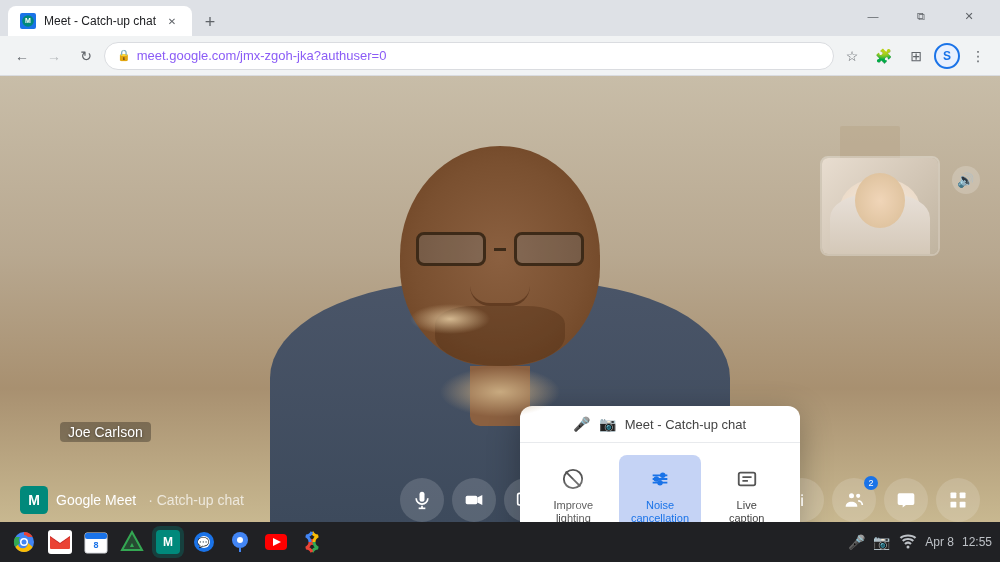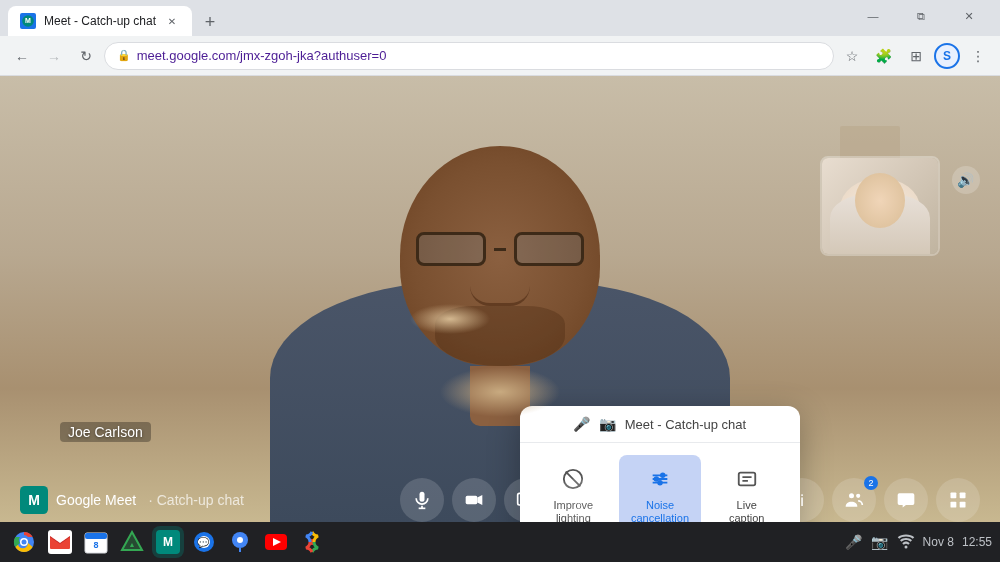--- a/index.html
+++ b/index.html
@@ -424,21 +424,21 @@
       <div class="win-btn">✕</div>
     </div>
   </div>
 
   <div class="toolbar">
     <div class="nav-btn">←</div>
     <div class="nav-btn" style="opacity:0.4">→</div>
     <div class="nav-btn">↻</div>
     <div class="address-bar">
       <span class="address-lock">🔒</span>
-      <span style="font-size:13px;color:#4c1d95;">meet.google.com/jmx-zgoh-jka?authuser=0</span>
+      <span style="font-size:13px;color:#8b5cf6;">meet.google.com/jmx-zgoh-jka?authuser=0</span>
     </div>
     <div class="toolbar-right">
       <div class="toolbar-icon">☆</div>
       <div class="toolbar-icon">🧩</div>
       <div class="toolbar-icon">⊞</div>
       <div class="profile-btn">S</div>
       <div class="toolbar-icon">⋮</div>
     </div>
   </div>
 
@@ -691,18 +691,18 @@
         <div style="color:#bdc1c6;font-size:14px;cursor:pointer;">📷</div>
 
         <div style="color:#bdc1c6;cursor:pointer;">
           <svg width="18" height="18" viewBox="0 0 24 24" fill="#bdc1c6">
             <path d="M1 7C6 2 18 2 23 7L21 9C17 5 7 5 3 9z"></path>
             <path d="M4 11C8 7 16 7 20 11L18 13C15 10 9 10 6 13z"></path>
             <path d="M7 15C10 12 14 12 17 15L15 17C13 15 11 15 9 17z"></path>
             <circle cx="12" cy="20" r="2"></circle>
           </svg>
         </div>
-        <div class="taskbar-date">Nov 8</div>
+        <div class="taskbar-date">Apr 8</div>
         <div class="taskbar-date">12:55</div>
       </div>
     </div>
   </div>
 </div>
 
 </body></html>

